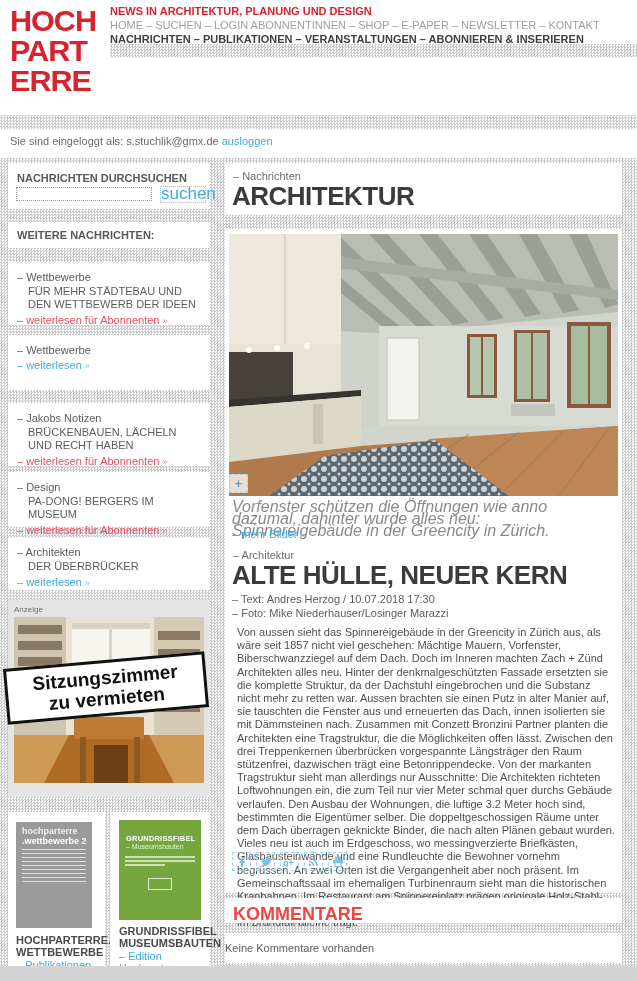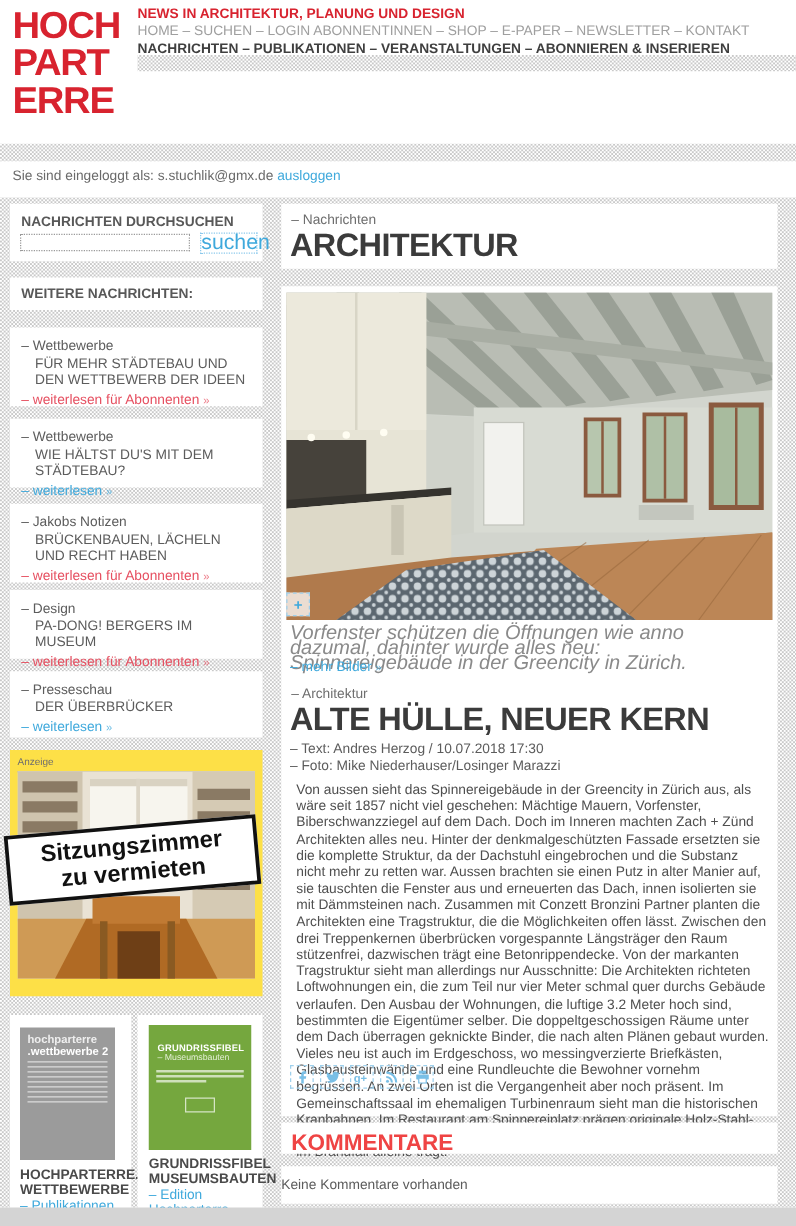--- a/index.html
+++ b/index.html
@@ -69,43 +69,42 @@
   </div>
 
   <div class="box" style="left:8px;top:262px;width:202px;height:63px;padding:9px 9px 0 9px;box-sizing:border-box;">
     <div class="sb-cat">– Wettbewerbe</div>
     <div class="sb-title">FÜR MEHR STÄDTEBAU UND DEN WETTBEWERB DER IDEEN</div>
     <div class="sb-link redlink"><span>– weiterlesen für Abonnenten</span><span class="arrow">»</span></div>
   </div>
 
   <div class="box" style="left:8px;top:335px;width:202px;height:55px;padding:9px 9px 0 9px;box-sizing:border-box;">
     <div class="sb-cat">– Wettbewerbe</div>
-    <div class="sb-title">WIE HÄLTST DU'S MIT DEM STÄDTEBAU?</div>
     <div class="sb-link bluelink"><span>– weiterlesen</span><span class="arrow">»</span></div>
   </div>
 
   <div class="box" style="left:8px;top:403px;width:202px;height:63px;padding:9px 9px 0 9px;box-sizing:border-box;">
     <div class="sb-cat">– Jakobs Notizen</div>
     <div class="sb-title">BRÜCKENBAUEN, LÄCHELN UND RECHT HABEN</div>
     <div class="sb-link redlink"><span>– weiterlesen für Abonnenten</span><span class="arrow">»</span></div>
   </div>
 
   <div class="box" style="left:8px;top:472px;width:202px;height:55px;padding:9px 9px 0 9px;box-sizing:border-box;">
     <div class="sb-cat">– Design</div>
     <div class="sb-title">PA-DONG! BERGERS IM MUSEUM</div>
     <div class="sb-link redlink"><span>– weiterlesen für Abonnenten</span><span class="arrow">»</span></div>
   </div>
 
   <div class="box" style="left:8px;top:537px;width:202px;height:53px;padding:9px 9px 0 9px;box-sizing:border-box;">
-    <div class="sb-cat">– Presseschau</div>
+    <div class="sb-cat">– Architekten</div>
     <div class="sb-title">DER ÜBERBRÜCKER</div>
     <div class="sb-link bluelink"><span>– weiterlesen</span><span class="arrow">»</span></div>
   </div>
 
-  <div class="abs" style="left:8px;top:600px;width:202px;height:197px;background:#fde047;">
+  <div class="abs" style="left:8px;top:600px;width:202px;height:197px;background:#e5e5e5;">
     <div class="adlabel" style="position:absolute;left:6px;top:5px;right:6px;border-bottom:1px solid #adadad;padding-bottom:3px;">Anzeige</div>
     <svg width="190" height="166" style="position:absolute;left:6px;top:17px;">
       <rect x="0" y="0" width="190" height="166" fill="#e9e2d4"></rect>
       <rect x="58" y="6" width="78" height="68" fill="#f7f5ee"></rect>
       <rect x="58" y="6" width="78" height="6" fill="#d9d2c2"></rect>
       <rect x="95" y="6" width="3" height="68" fill="#dcd5c6"></rect>
       <rect x="0" y="0" width="52" height="120" fill="#cfc4ae"></rect>
       <rect x="140" y="0" width="50" height="120" fill="#d5cab4"></rect>
       <g fill="#8a7a64">
         <rect x="4" y="8" width="44" height="9"></rect>

